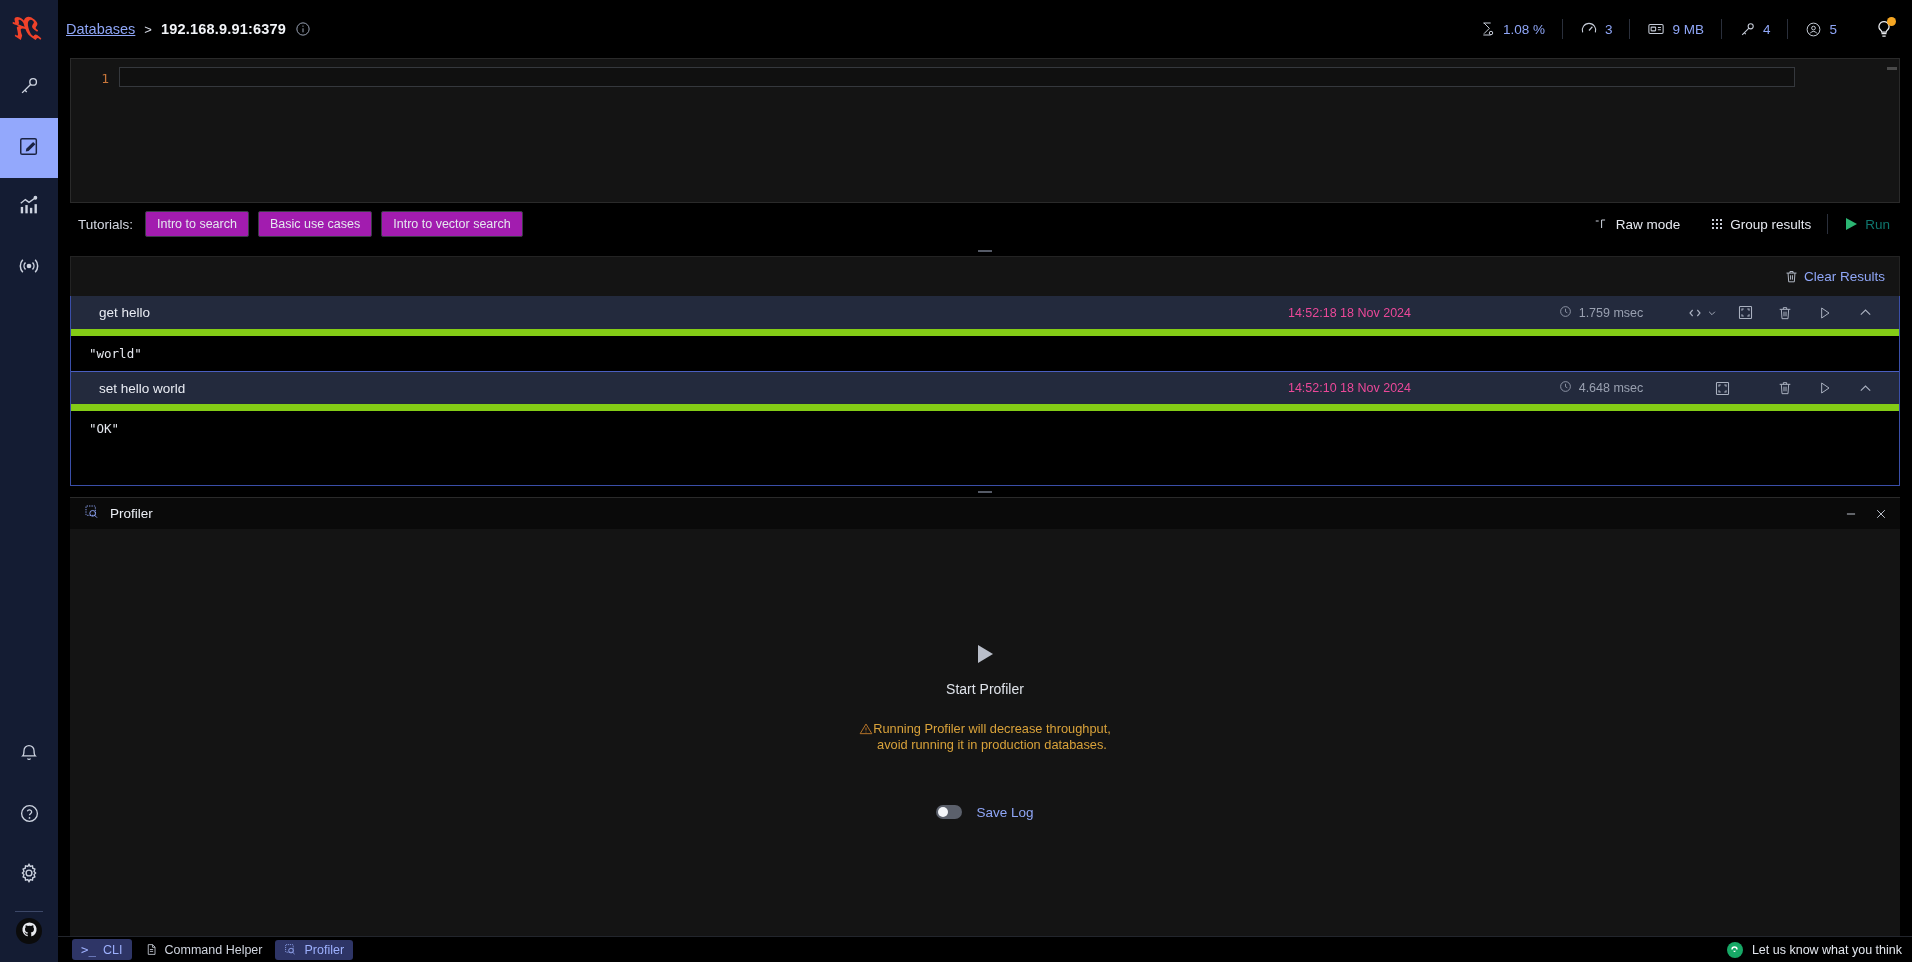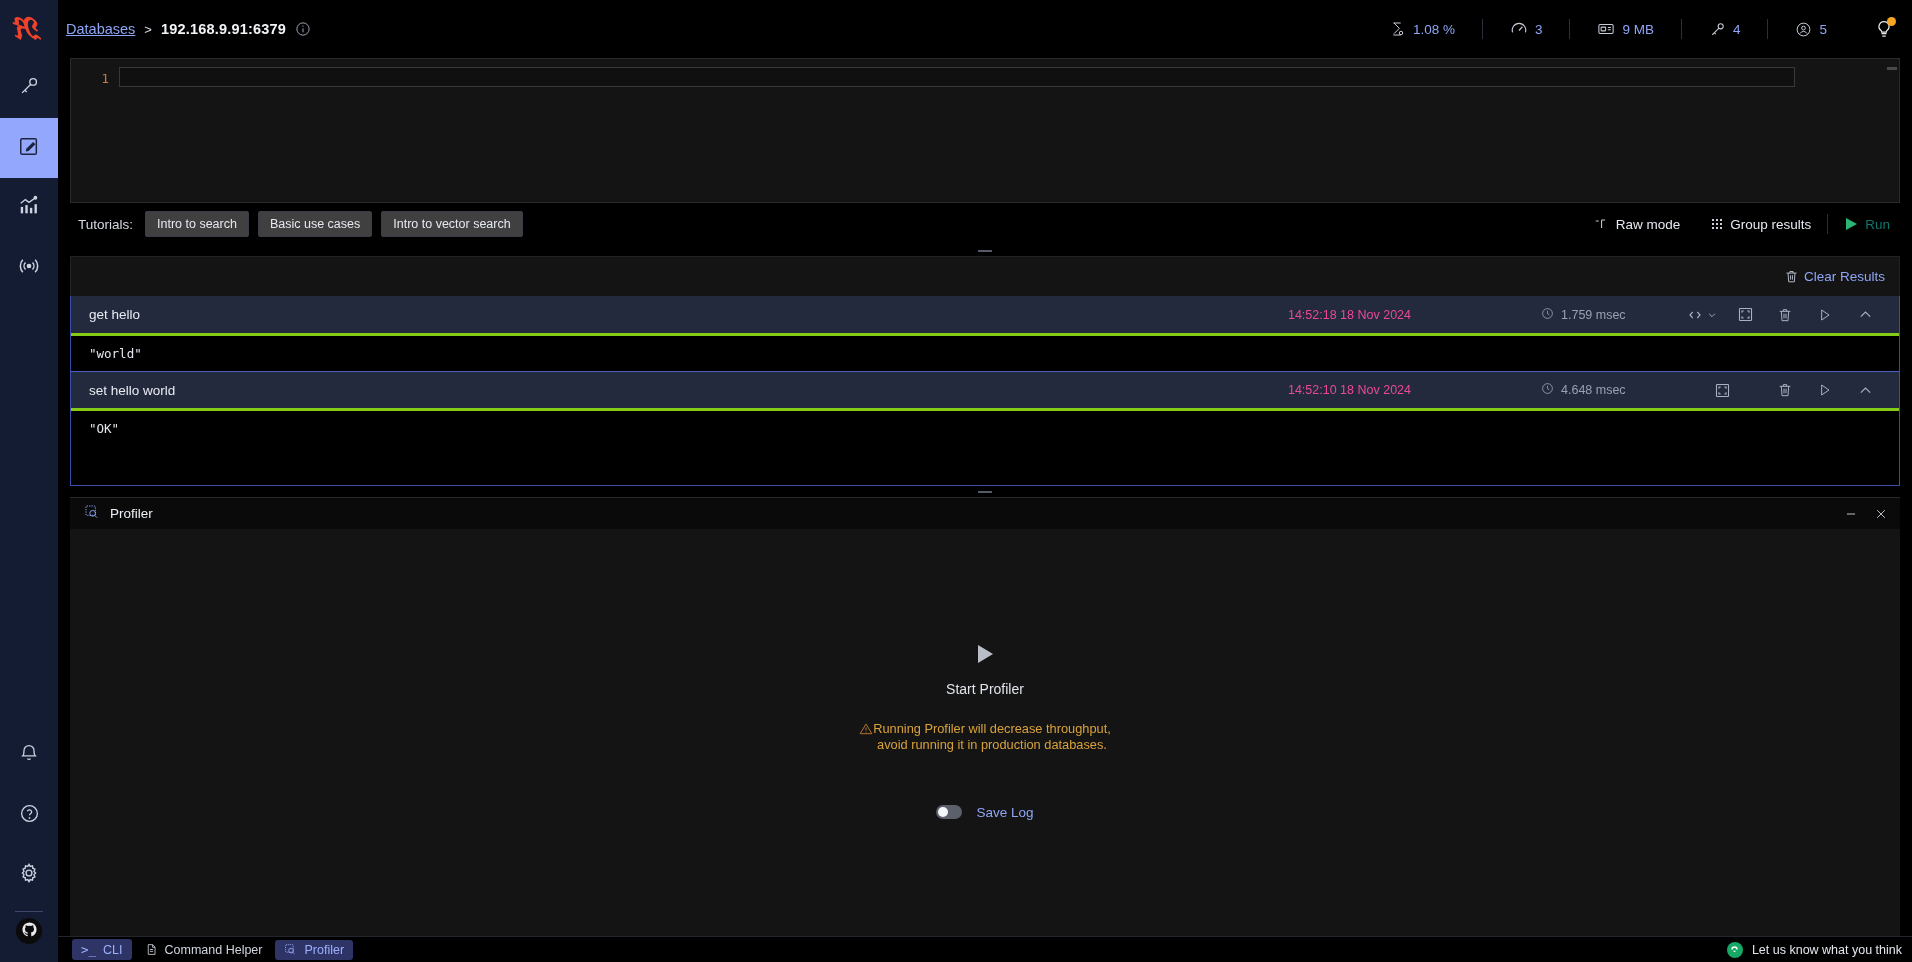--- a/index.html
+++ b/index.html
@@ -50,21 +50,21 @@
   .header {
     height: 58px; flex: 0 0 58px;
     background: #000; display: flex; align-items: center;
     padding: 0 18px 0 8px;
   }
   .crumbs { display: flex; align-items: center; gap: 9px; font-size: 14.5px; }
   .crumb-link { color: #8fa6f7; text-decoration: underline; cursor: pointer; }
   .crumb-sep { color: #d9dde8; font-size: 13px; }
   .crumb-db { color: #f2f4f8; font-weight: bold; letter-spacing: .2px; }
   .info-ic { color: #9aa3b5; display: flex; }
-  .hdr-right { margin-left: auto; display: flex; align-items: center; gap: 10px; }
+  .hdr-right { margin-left: auto; display: flex; align-items: center; gap: 0; }
   .metric {
     display: flex; align-items: center; gap: 7px;
     padding: 0 17px; font-size: 13.5px; color: #8fa6f7;
   }
   .metric .mi { color: #c6ccd8; display: flex; }
   .vdiv { width: 1px; height: 20px; background: #2a2f3b; }
   .bulb { padding-left: 20px; position: relative; display: flex; color: #e8eaee; }
   .bulb-dot {
     position: absolute; width: 9px; height: 9px; border-radius: 50%;
     background: #f5a623; top: -2px; right: -2px;
@@ -90,21 +90,21 @@
   .scroll-mark {
     position: absolute; right: 2px; top: 0; width: 10px; height: 3px; background: #4a4a4a;
   }
 
   .toolbar {
     height: 42px; display: flex; align-items: center;
     padding: 0 4px 0 8px; background: #000;
   }
   .tut-label { color: #d6dae4; font-size: 13.5px; margin-right: 12px; }
   .tut-btn {
-    background: #404040; border: 1px solid #3a3d45; color: #e5e8ef;
+    background: #a21caf; border: 1px solid #3a3d45; color: #e5e8ef;
     font-size: 12.5px; padding: 5px 11px; margin-right: 9px;
     cursor: pointer; font-family: inherit; border-radius: 2px;
   }
   .tb-right { margin-left: auto; display: flex; align-items: center; }
   .tb-act {
     display: flex; align-items: center; gap: 8px;
     color: #e6e9f0; font-size: 13.5px; padding: 0 16px; cursor: pointer;
   }
   .tb-act .ti { color: #c9ced9; display: flex; }
   .run-btn { color: #0f766e; padding-left: 18px; padding-right: 6px; }
@@ -134,28 +134,28 @@
     color: #8fa6f7; font-size: 13.5px; cursor: pointer;
   }
   .clear-btn .ci { color: #b9bfcc; display: flex; }
 
   .results-body {
     background: #000; border: 1px solid #3a4ea8; border-top: none;
     height: 190px; overflow: hidden;
   }
   .res-cmd {
     background: #232a3d; height: 40px; display: flex; align-items: center;
-    padding: 0 14px 0 18px; border-bottom: 3px solid #84cc16;
+    padding: 0 14px 0 28px; border-bottom: 7px solid #84cc16;
   }
   .cmd-text { color: #e9ecf3; font-size: 13.5px; }
   .res-meta { margin-left: auto; display: flex; align-items: center; }
   .res-time { color: #ec4899; font-size: 12.5px; }
   .res-dur {
     display: flex; align-items: center; gap: 7px;
-    color: #99a0b0; font-size: 12.5px; margin-left: 130px; width: 120px;
+    color: #99a0b0; font-size: 12.5px; margin-left: 130px; width: 120px; justify-content: center;
   }
   .res-icons { display: flex; align-items: center; gap: 0; margin-left: 18px; }
   .ric {
     width: 40px; height: 30px; display: flex; align-items: center; justify-content: center;
     color: #aab1c0; cursor: pointer;
   }
   .ric.code { width: 46px; gap: 4px; }
   .res-out {
     background: #000; padding: 10px 18px; min-height: 32px;
     font-family: "DejaVu Sans Mono", monospace; font-size: 12.5px; color: #e4e7ee;

